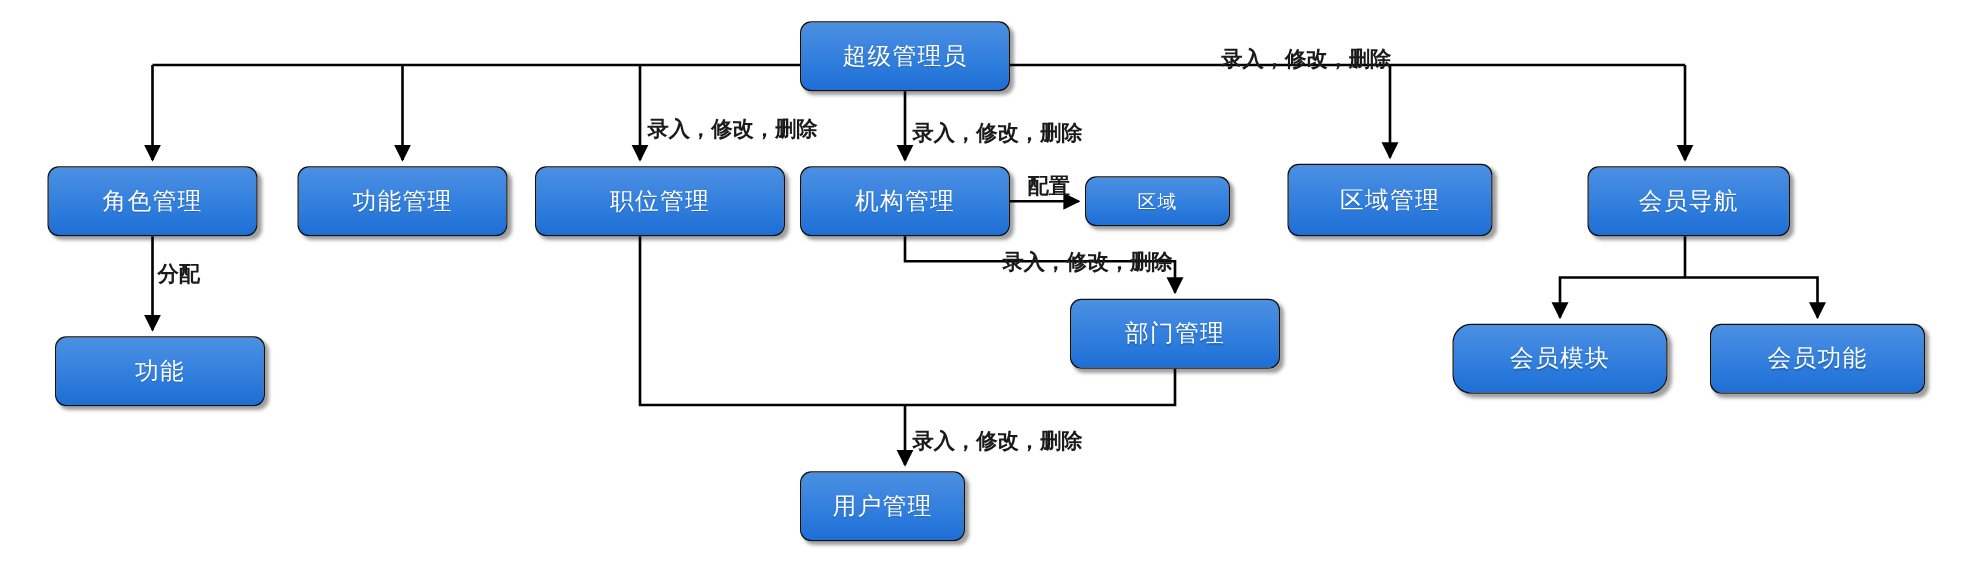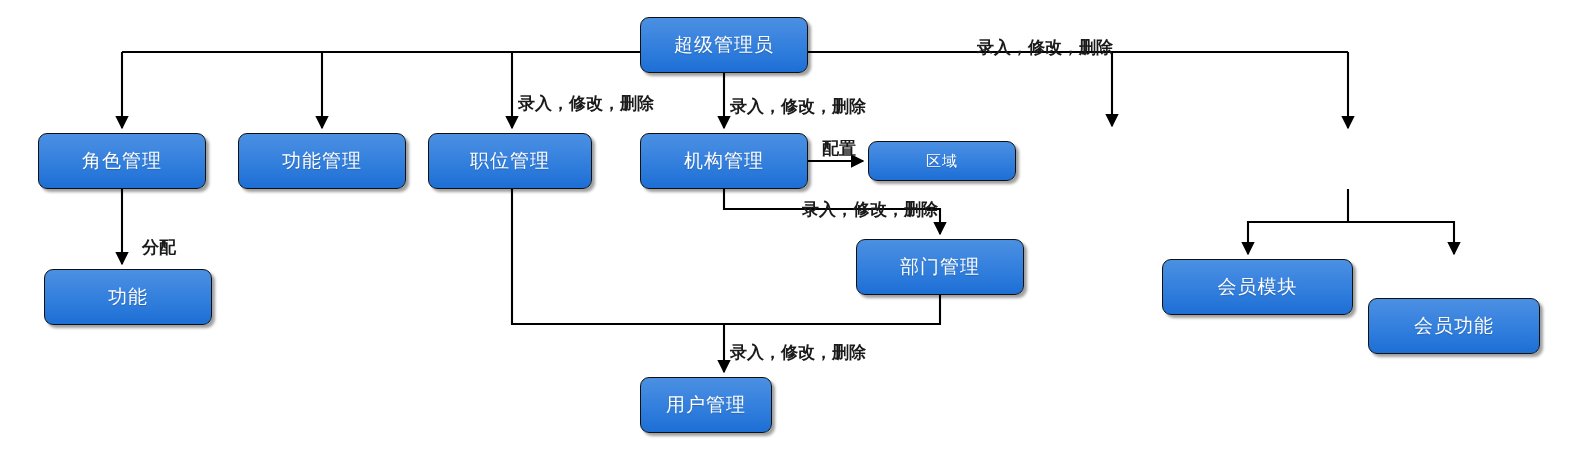--- a/index.html
+++ b/index.html
@@ -101,61 +101,67 @@
   </div>
 
   <div class="node node-lg" style="left:38px; top:133px; width:168px; height:56px;text-align:right;">
     <span>角色管理</span>
   </div>
 
   <div class="node node-lg" style="left:238px; top:133px; width:168px; height:56px;">
     <span>功能管理</span>
   </div>
 
-  <div class="node node-lg" style="left:428px; top:133px; width:164px; height:56px;">
+  <div class="node node-lg" style="left:428px; top:133px; width:200px; height:56px;">
     <span>职位管理</span>
   </div>
 
   <div class="node node-lg" style="left:640px; top:133px; width:168px; height:56px;">
     <span>机构管理</span>
   </div>
 
-  <div class="node node-sm" style="left:868px; top:141px; width:148px; height:40px;">
+  <div class="node node-sm" style="left:868px; top:141px; width:116px; height:40px;">
     <span>区域</span>
   </div>
 
+  <div class="node node-lg" style="left:1030px; top:131px; width:164px; height:58px;">
+    <span>区域管理</span>
+  </div>
 
+  <div class="node node-lg" style="left:1270px; top:133px; width:162px; height:56px;">
+    <span>会员导航</span>
+  </div>
 
   <div class="node node-lg" style="left:44px; top:269px; width:168px; height:56px;">
     <span>功能</span>
   </div>
 
   <div class="node node-lg" style="left:856px; top:239px; width:168px; height:56px;">
     <span>部门管理</span>
   </div>
 
-  <div class="node node-lg" style="left:1162px; top:259px; width:191px; height:56px;">
+  <div class="node node-lg" style="left:1162px; top:259px; width:172px; height:56px;border-radius:15px;">
     <span>会员模块</span>
   </div>
 
-  <div class="node node-lg" style="left:1368px; top:259px; width:172px; height:56px;margin-top:39px;">
+  <div class="node node-lg" style="left:1368px; top:259px; width:172px; height:56px;">
     <span>会员功能</span>
   </div>
 
   <div class="node node-lg" style="left:640px; top:377px; width:132px; height:56px;">
     <span>用户管理</span>
   </div>
 
   <div class="edge-label" style="left:518px; top:92px;">录入，修改，删除</div>
 
   <div class="edge-label" style="left:730px; top:95px;">录入，修改，删除</div>
 
   <div class="edge-label" style="left:977px; top:36px;">录入，修改，删除</div>
 
-  <div class="edge-label" style="left:126px; top:236px;margin-left:16px;">分配</div>
+  <div class="edge-label" style="left:126px; top:208px;">分配</div>
 
   <div class="edge-label" style="left:822px; top:137px;">配置</div>
 
   <div class="edge-label" style="left:802px; top:198px;">录入，修改，删除</div>
 
   <div class="edge-label" style="left:730px; top:341px;">录入，修改，删除</div>
 
 </div>
 
 </body></html>

